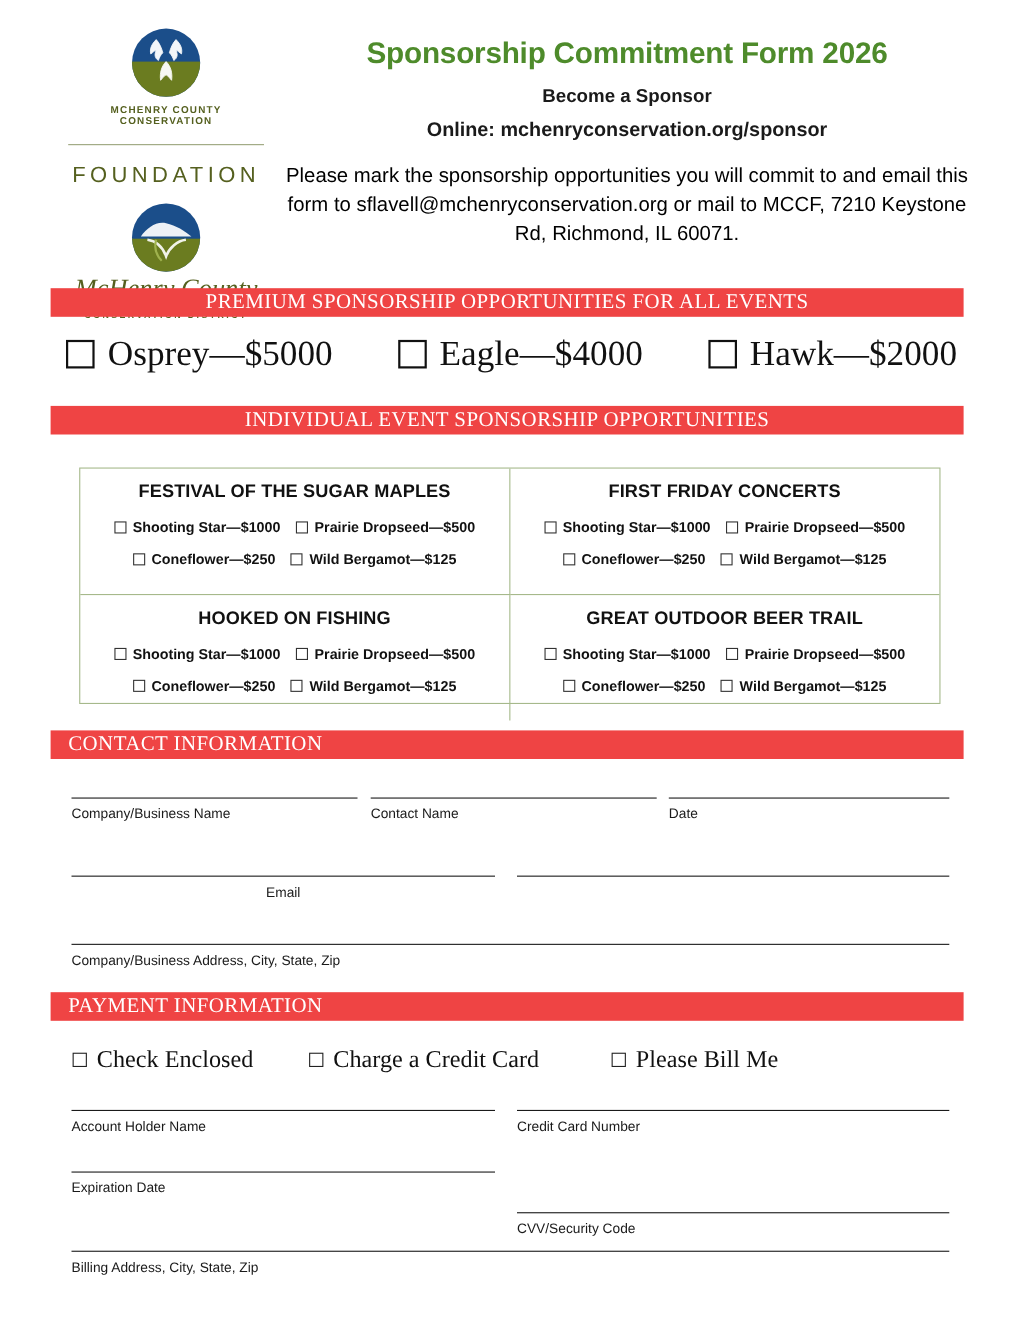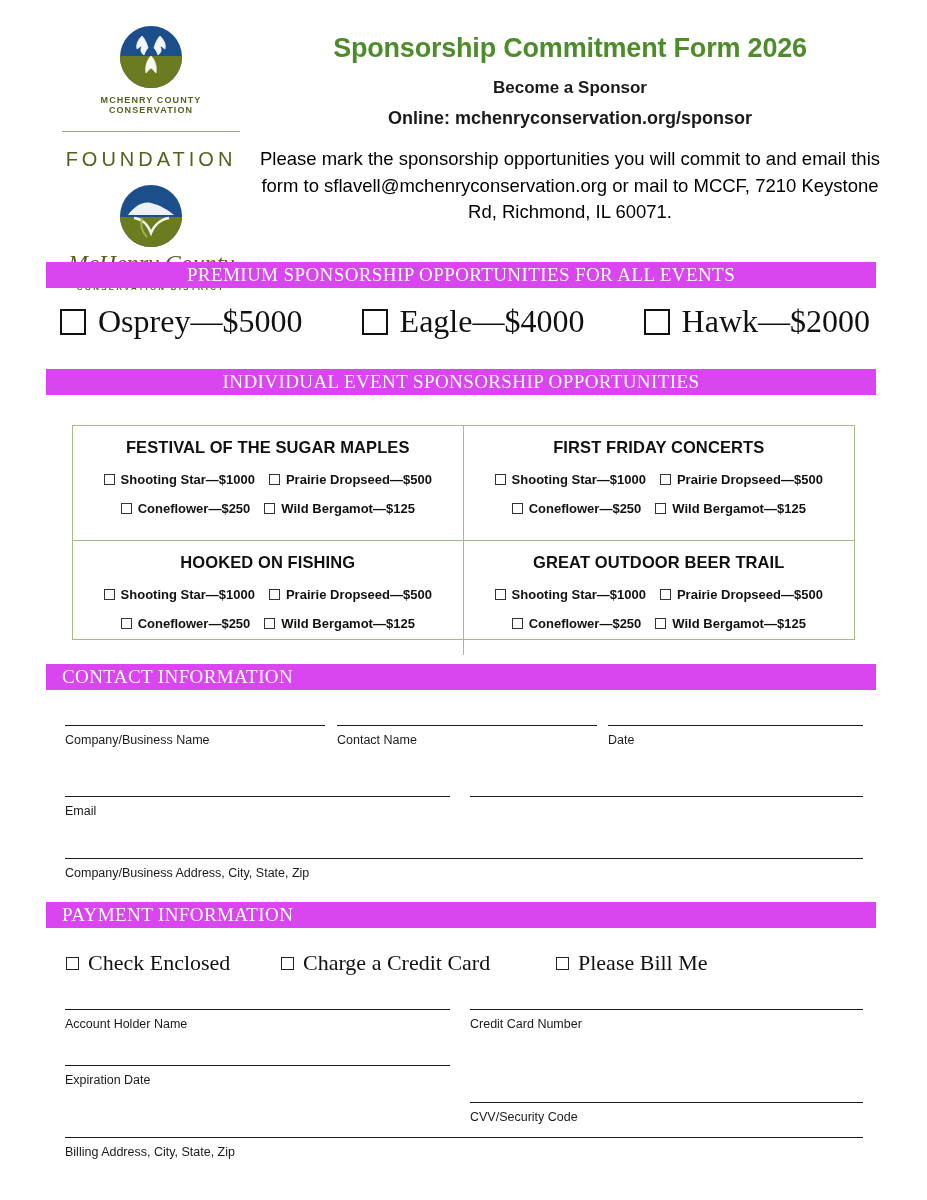--- a/index.html
+++ b/index.html
@@ -123,21 +123,21 @@
     margin-top: 17px;
     font-size: 18.5px;
     line-height: 1.45;
     color: #000000;
     font-weight: normal;
   }
 
   
   .banner {
     position: absolute;
-    background: #d946ef;
+    background: #ef4444;
     color: #ffffff;
     font-family: "Liberation Serif", serif;
     font-size: 19px;
     letter-spacing: 0.4px;
     line-height: 26px;
     height: 26px;
   }
   .banner.center { text-align: center; }
   .banner.left { text-align: left; padding-left: 16px; box-sizing: border-box; }
 
@@ -436,21 +436,21 @@
   <div class="field" style="left:337px; top:725px; width:260px;">
     <div class="rule"></div>
     <div class="flabel">Contact Name</div>
   </div>
 
   <div class="field" style="left:608px; top:725px; width:255px;">
     <div class="rule"></div>
     <div class="flabel">Date</div>
   </div>
 
-  <div class="field" style="left:65px; top:796px; width:385px;">
+  <div class="field" style="left:65px; top:796px; width:385px;text-align:center;">
     <div class="rule"></div>
     <div class="flabel">Email</div>
   </div>
 
   <div class="field" style="left:470px; top:796px; width:393px;">
     <div class="rule"></div>
   </div>
 
   <div class="field" style="left:65px; top:858px; width:798px;">
     <div class="rule"></div>

